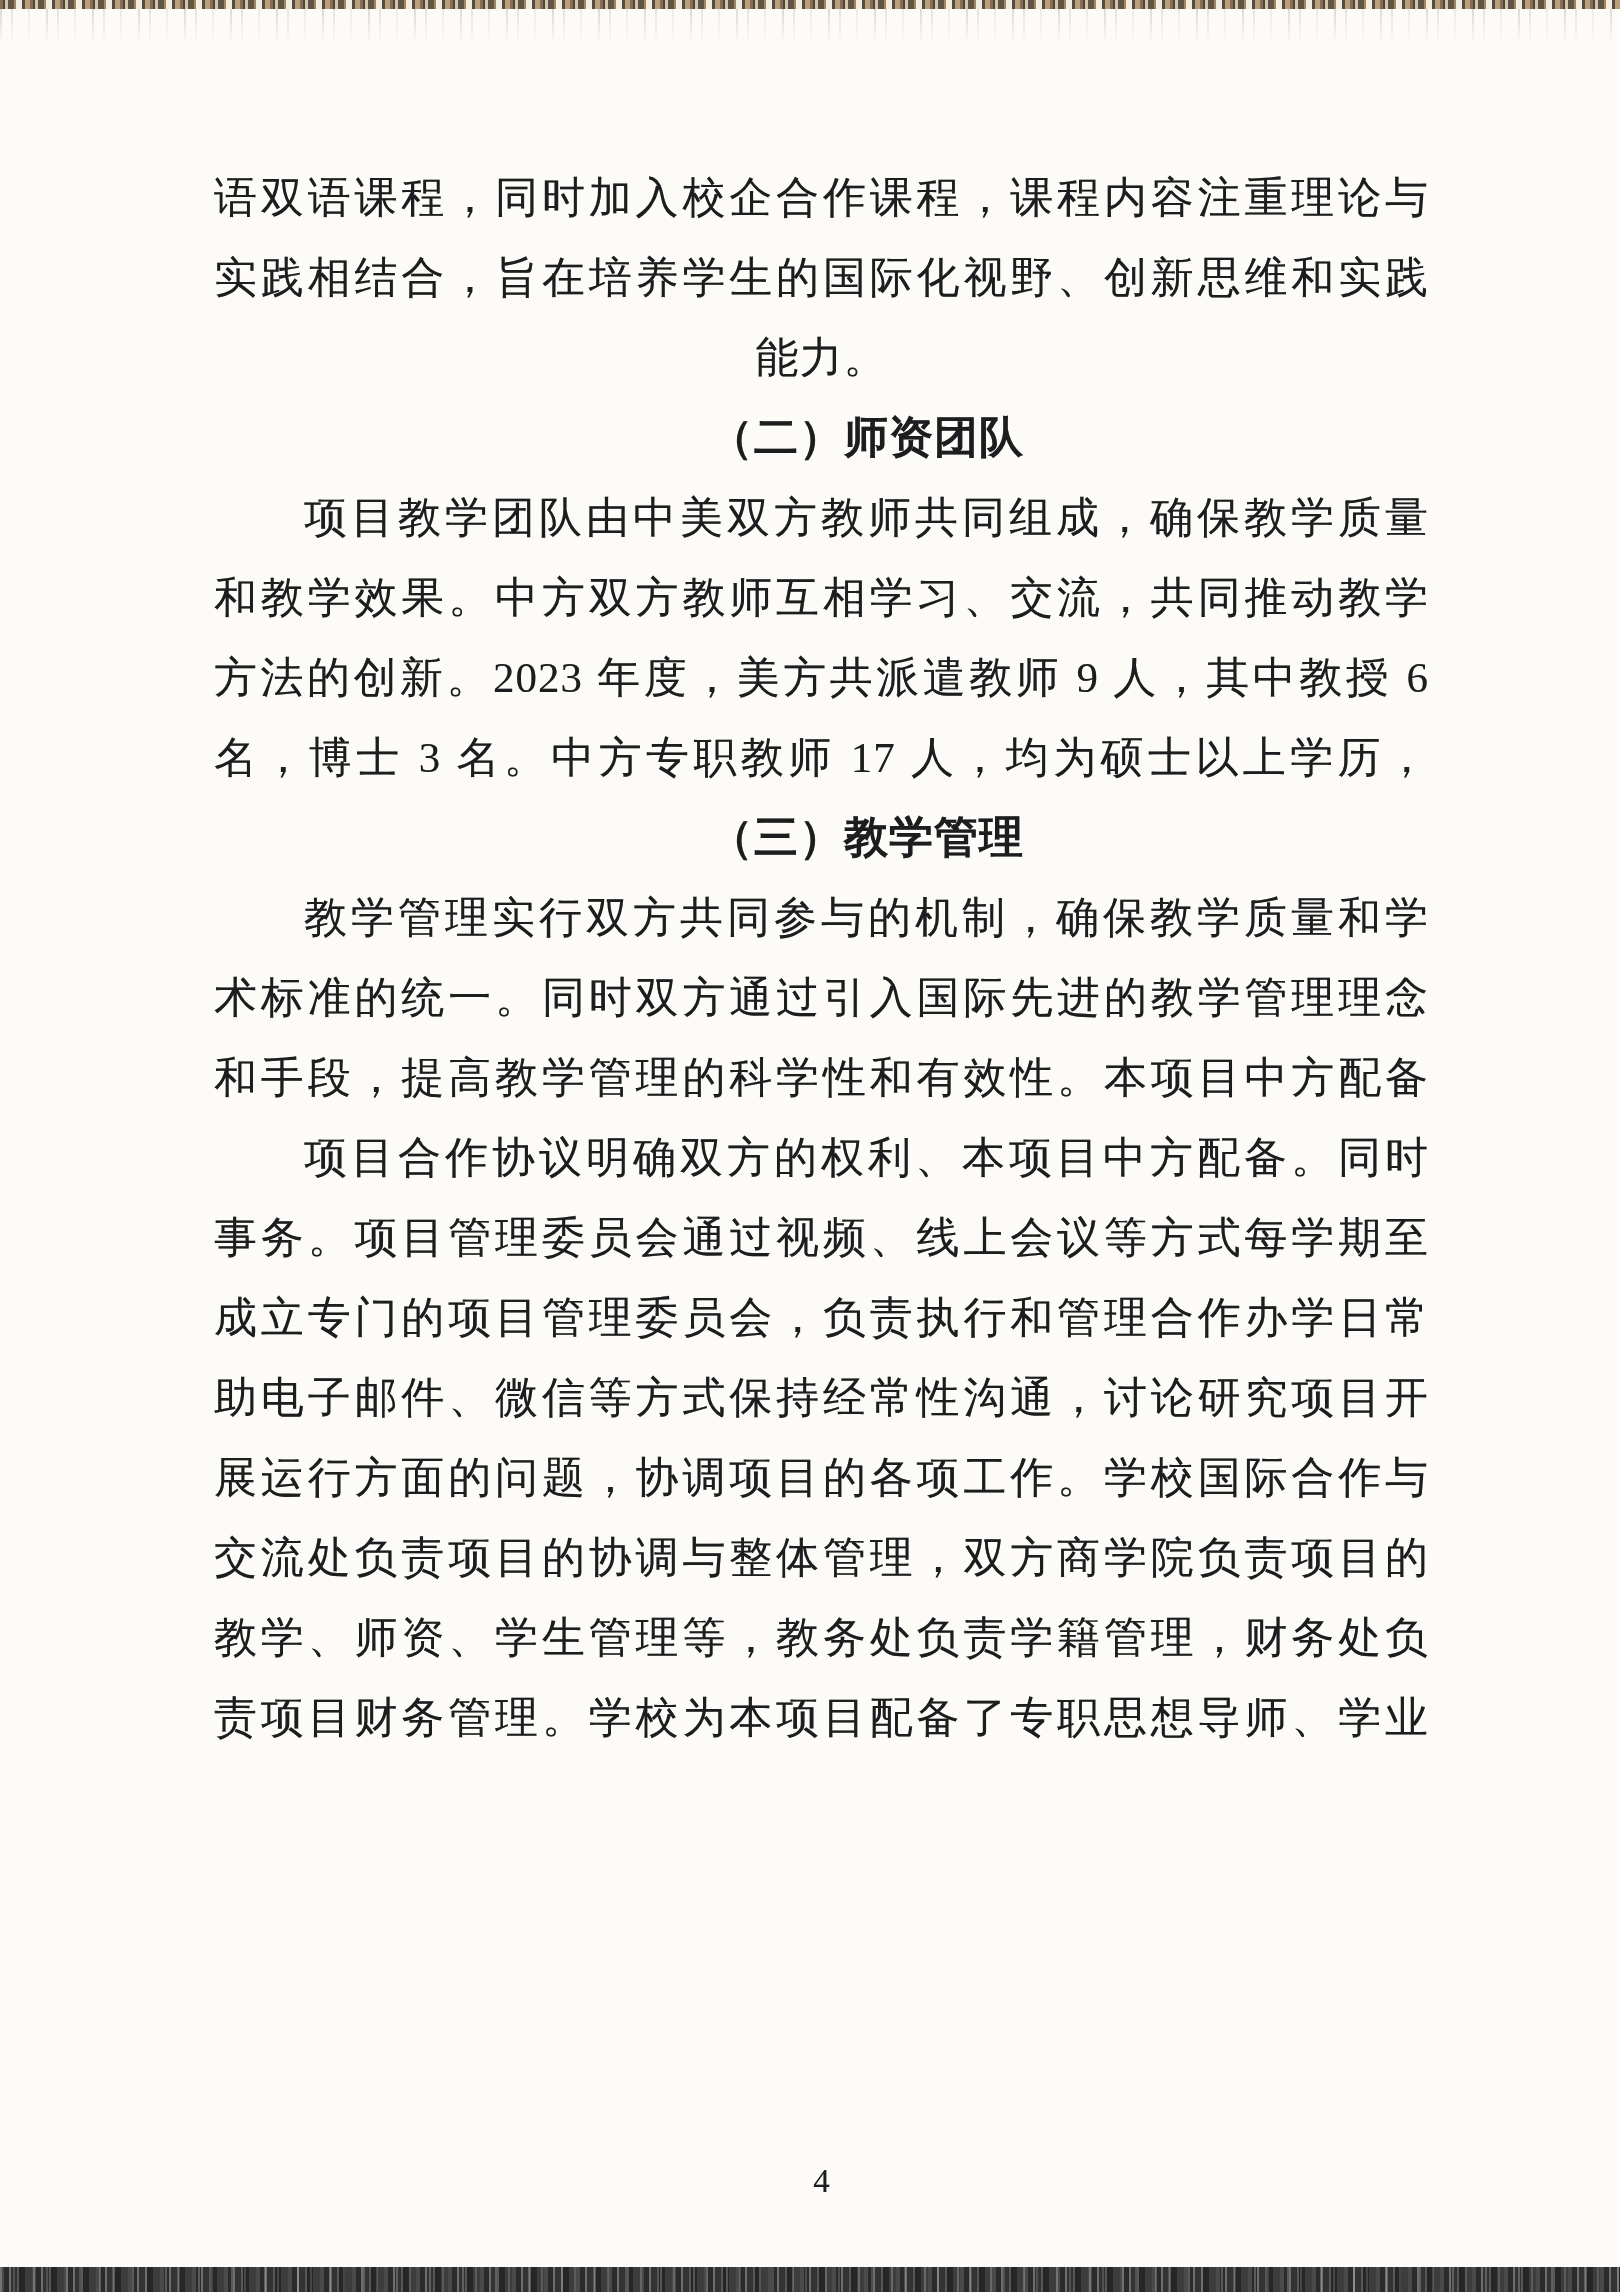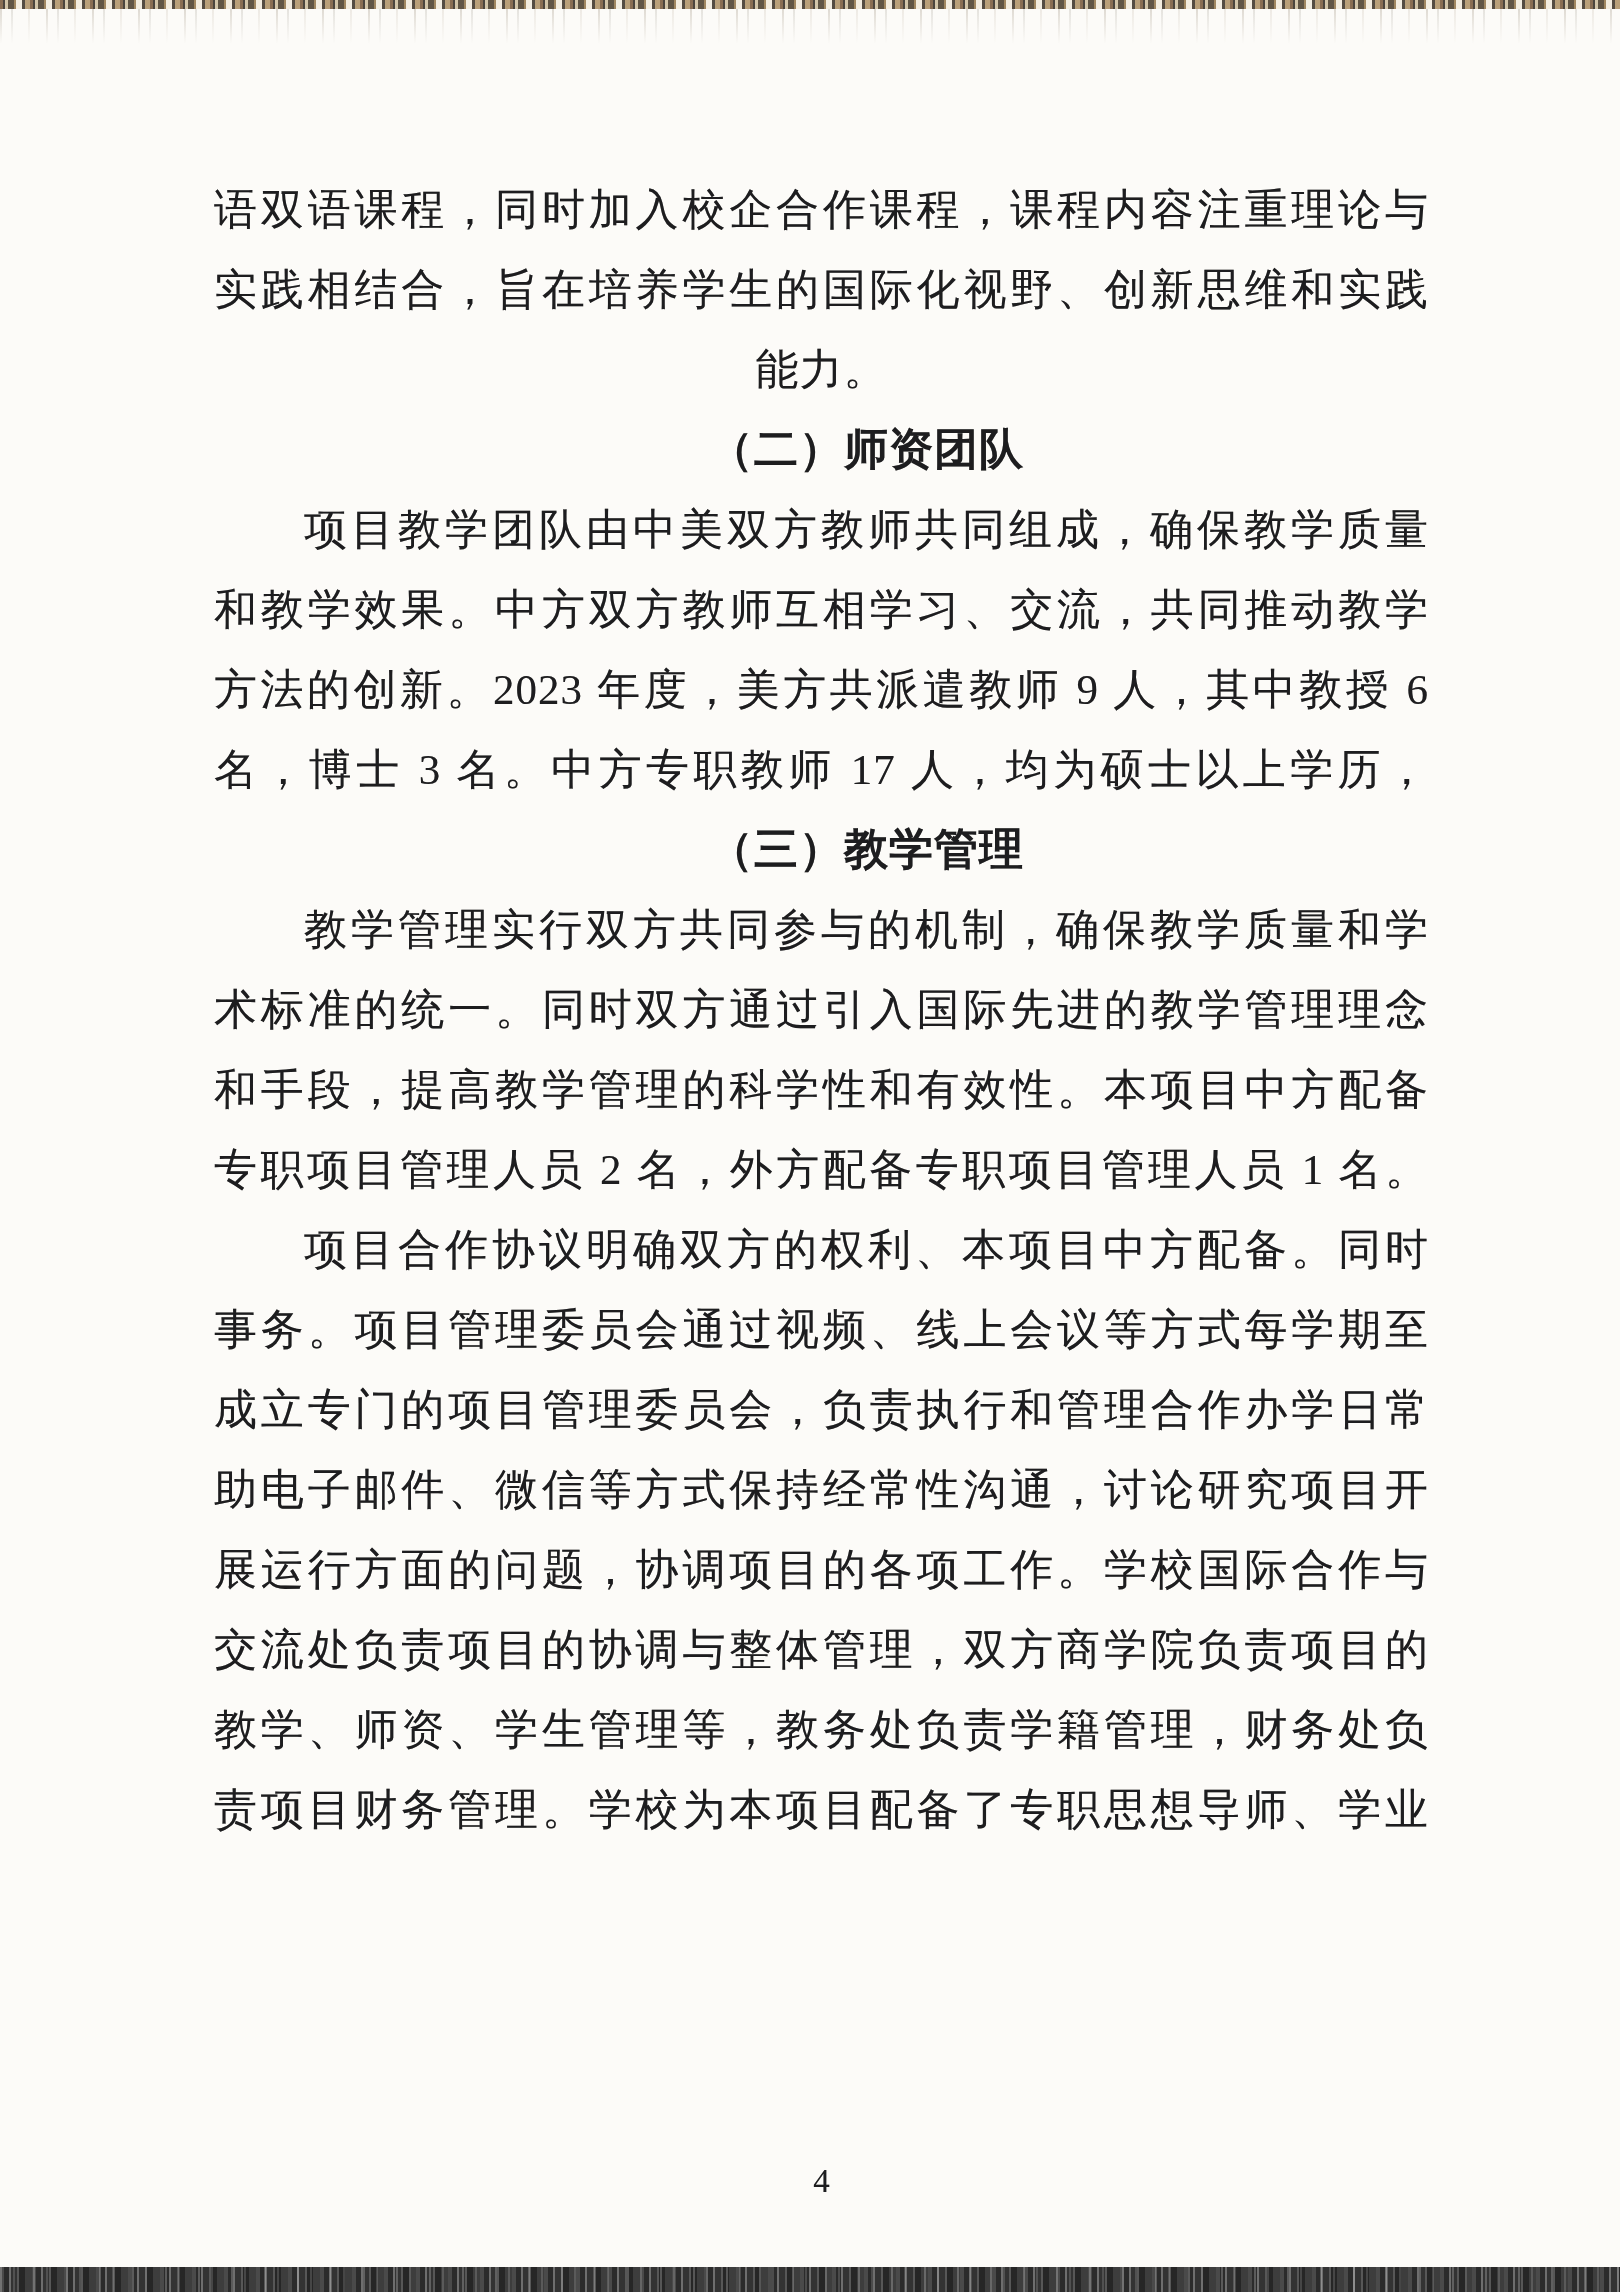--- a/index.html
+++ b/index.html
@@ -52,21 +52,21 @@
         rgba(255,255,255,0.15) 12.7px 14.7px, rgba(0,0,0,0) 14.7px 33px),
       repeating-linear-gradient(90deg,
         #4a4a4a 0 3.9px, #2b2b2b 3.9px 8.8px, #6e6e6e 8.8px 10.8px,
         #333333 10.8px 16.7px, #575757 16.7px 18.6px, #262626 18.6px 25.5px,
         #3d3d3d 25.5px 32px);
   }
 
   .content {
     position: absolute;
     left: 214px;
-    top: 170px;
+    top: 158px;
     width: 1215px;
   }
   .line {
     height: 80px;
     line-height: 80px;
     font-size: 43px;
     letter-spacing: 1px;
     white-space: nowrap;
     text-align: center;
   }
@@ -114,21 +114,20 @@
     <div class="line">能力。</div>
     <div class="line h2 indent">（二）师资团队</div>
     <div class="line full indent">项目教学团队由中美双方教师共同组成，确保教学质量</div>
     <div class="line full">和教学效果。中方双方教师互相学习、交流，共同推动教学</div>
     <div class="line full">方法的创新。2023 年度，美方共派遣教师 9 人，其中教授 6</div>
     <div class="line full">名，博士 3 名。中方专职教师 17 人，均为硕士以上学历，</div>
     <div class="line h2 indent">（三）教学管理</div>
     <div class="line full indent">教学管理实行双方共同参与的机制，确保教学质量和学</div>
     <div class="line full">术标准的统一。同时双方通过引入国际先进的教学管理理念</div>
     <div class="line full">和手段，提高教学管理的科学性和有效性。本项目中方配备</div>
-    <div class="line full">专职项目管理人员 2 名，外方配备专职项目管理人员 1 名。</div>
     <div class="line full indent">项目合作协议明确双方的权利、本项目中方配备。同时</div>
     <div class="line full">事务。项目管理委员会通过视频、线上会议等方式每学期至</div>
     <div class="line full">成立专门的项目管理委员会，负责执行和管理合作办学日常</div>
     <div class="line full">助电子邮件、微信等方式保持经常性沟通，讨论研究项目开</div>
     <div class="line full">展运行方面的问题，协调项目的各项工作。学校国际合作与</div>
     <div class="line full">交流处负责项目的协调与整体管理，双方商学院负责项目的</div>
     <div class="line full">教学、师资、学生管理等，教务处负责学籍管理，财务处负</div>
     <div class="line full">责项目财务管理。学校为本项目配备了专职思想导师、学业</div>
   </div>
 

